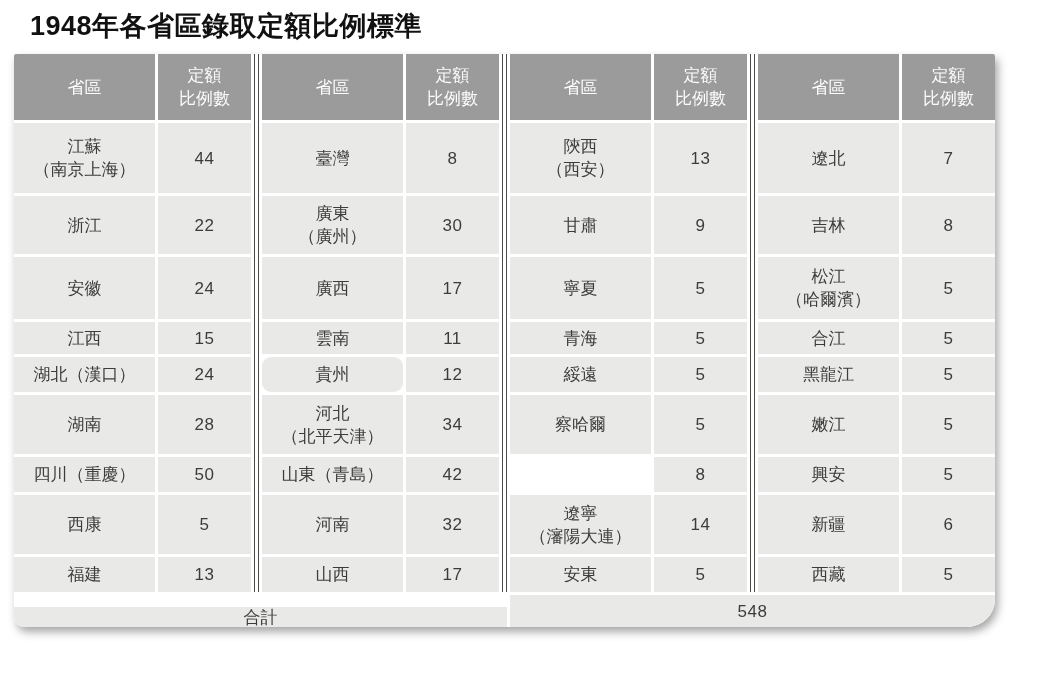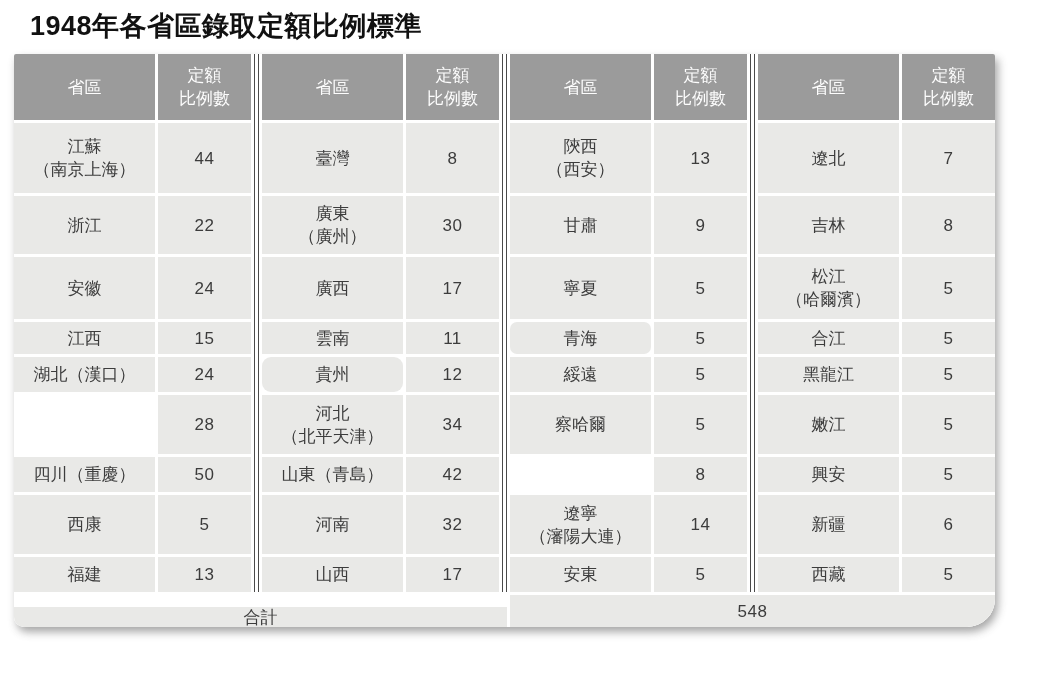--- a/index.html
+++ b/index.html
@@ -94,20 +94,23 @@
         </div>
         <div class="cell body val" style="grid-area: 4 / 2;">24</div>
         <div class="cell body name" style="grid-area: 5 / 1;">
           <span>江西</span>
         </div>
         <div class="cell body val" style="grid-area: 5 / 2;">15</div>
         <div class="cell body name" style="grid-area: 6 / 1;">
           <span>湖北（漢口）</span>
         </div>
         <div class="cell body val" style="grid-area: 6 / 2;">24</div>
+        <div class="cell body name" style="grid-area: 7 / 1;">
+          <span>湖南</span>
+        </div>
         <div class="cell body val" style="grid-area: 7 / 2;">28</div>
         <div class="cell body name" style="grid-area: 8 / 1;">
           <span>四川（重慶）</span>
         </div>
         <div class="cell body val" style="grid-area: 8 / 2;">50</div>
         <div class="cell body name" style="grid-area: 9 / 1;">
           <span>西康</span>
         </div>
         <div class="cell body val" style="grid-area: 9 / 2;">5</div>
         <div class="cell body name" style="grid-area: 10 / 1;">
@@ -174,21 +177,21 @@
         </div>
         <div class="cell body val" style="grid-area: 2 / 8;">13</div>
         <div class="cell body name" style="grid-area: 3 / 7;">
           <span>甘肅</span>
         </div>
         <div class="cell body val" style="grid-area: 3 / 8;">9</div>
         <div class="cell body name" style="grid-area: 4 / 7;">
           <span>寧夏</span>
         </div>
         <div class="cell body val" style="grid-area: 4 / 8;">5</div>
-        <div class="cell body name" style="grid-area: 5 / 7; border-radius: 7px;">
+        <div class="cell body name" style="grid-area: 5 / 7;">
           <span>青海</span>
         </div>
         <div class="cell body val" style="grid-area: 5 / 8;">5</div>
         <div class="cell body name" style="grid-area: 6 / 7;">
           <span>綏遠</span>
         </div>
         <div class="cell body val" style="grid-area: 6 / 8;">5</div>
         <div class="cell body name" style="grid-area: 7 / 7;">
           <span>察哈爾</span>
         </div>

